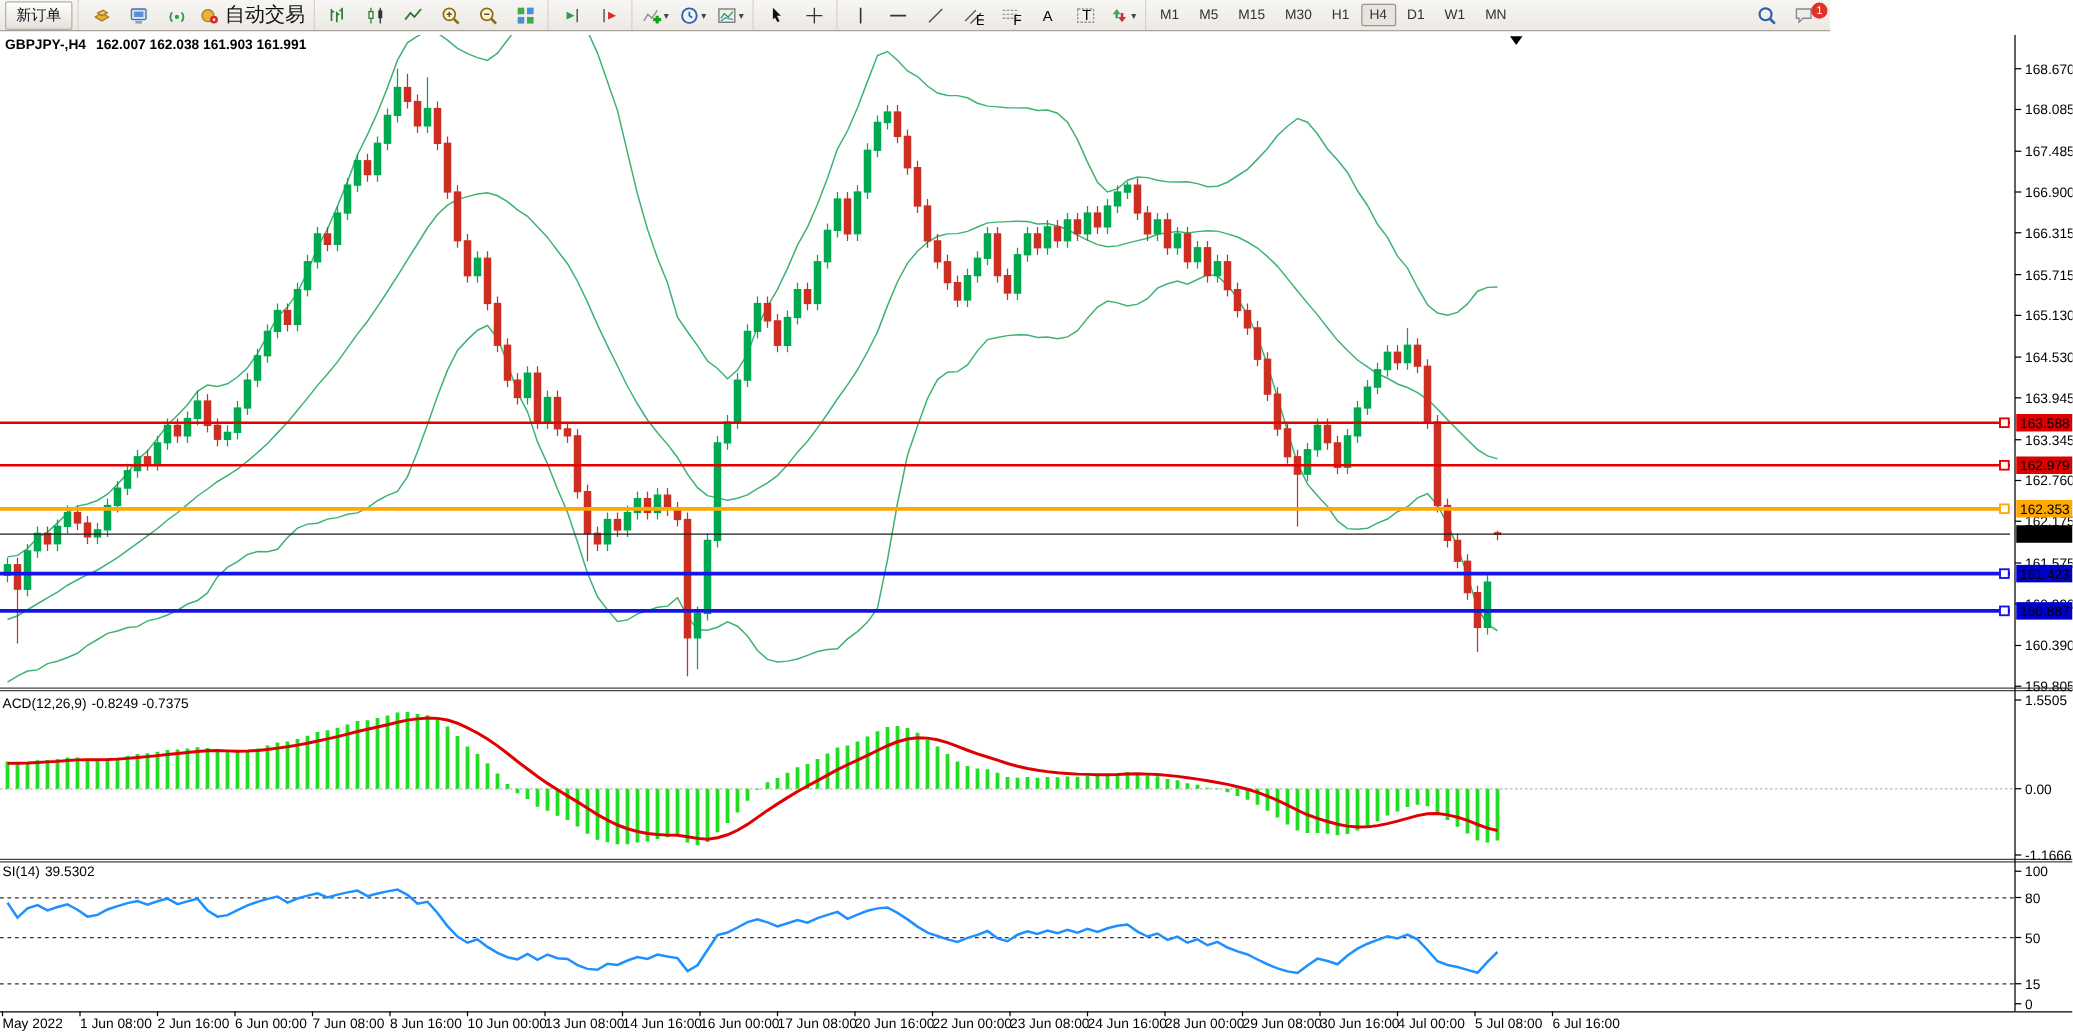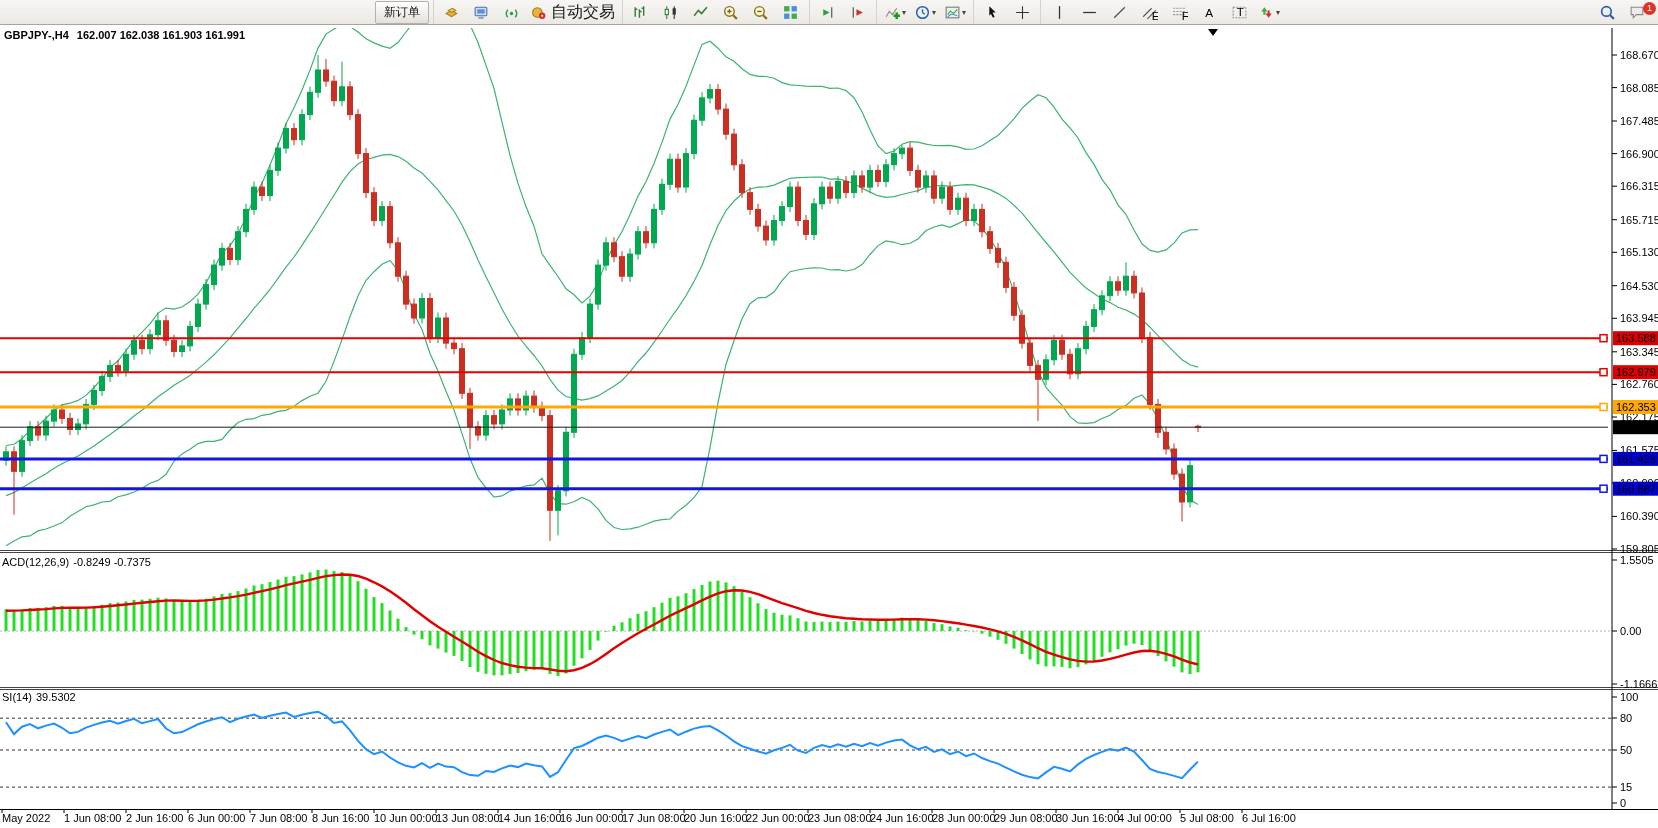--- a/index.html
+++ b/index.html
@@ -1,21 +1,21 @@
 <!DOCTYPE html>
 <html><head>
 <meta charset="utf-8">
 <style>
   html,body{margin:0;padding:0;width:1658px;height:828px;overflow:hidden;background:#fff;
     font-family:"Liberation Sans",sans-serif;}
   #app{position:relative;width:1658px;height:828px;}
   
-  #toolbar{position:absolute;top:0;left:0;width:1658px;height:24px;z-index:5;
+  #toolbar{position:absolute;top:0;left:0;width:1464px;height:24px;z-index:5;
     background:linear-gradient(#f7f6f4,#ece9e4);border-bottom:1px solid #a9a49c;
-    display:flex;align-items:center;justify-content:center;}
+    display:flex;align-items:center;}
   .tb-group{display:flex;align-items:center;height:24px;padding:0 3px;border-left:1px solid #d7d3cc;}
   .tb-group:first-child{border-left:none;}
   .tb-btn{display:flex;align-items:center;justify-content:center;height:21px;min-width:22px;
     padding:0 2px;margin:0 1px;border:1px solid transparent;border-radius:2px;cursor:default;}
   .tb-btn.textbtn{padding:0 8px;border:1px solid #b5b1a9;background:linear-gradient(#fff,#e4e1db);
     font-size:12px;color:#111;}
   .tb-btn .lbl{font-size:16px;color:#111;margin-left:3px;}
   .caret{font-size:8px;color:#444;margin-left:1px;}
   .tf-btn{font-size:11px;color:#333;padding:2px 6px;margin:0 1px;border:1px solid transparent;}
   .tf-btn.active{background:#e7e4df;border:1px solid #9a958d;border-radius:2px;}
@@ -195,20 +195,31 @@
             <text x="5.5" y="11" font-size="8" fill="#444">T</text>
           </svg>
         </div>
         <div class="tb-btn">
           <svg width="17" height="17" viewBox="0 0 16 16">
             <path d="M6 3l3 4H7v3H5V7H3z" fill="#3fae49"></path>
             <path d="M10 13l-3-4h2V6h2v3h2z" fill="#d2302c"></path>
           </svg>
           <span class="caret">▾</span>
         </div>
+      </div>
+      <div class="tb-group">
+        <div class="tf-btn">M1</div>
+        <div class="tf-btn">M5</div>
+        <div class="tf-btn">M15</div>
+        <div class="tf-btn">M30</div>
+        <div class="tf-btn">H1</div>
+        <div class="tf-btn active">H4</div>
+        <div class="tf-btn">D1</div>
+        <div class="tf-btn">W1</div>
+        <div class="tf-btn">MN</div>
       </div>
       <div id="tb-right">
         <div class="tb-btn" style="position:relative">
           <svg width="17" height="17" viewBox="0 0 16 16">
             <circle cx="7" cy="7" r="4.5" fill="none" stroke="#2f5fa8" stroke-width="1.6"></circle>
             <line x1="10.5" y1="10.5" x2="14" y2="14" stroke="#2f5fa8" stroke-width="2"></line>
           </svg>
         </div>
         <div class="tb-btn" style="position:relative">
           <svg width="17" height="17" viewBox="0 0 16 16">

